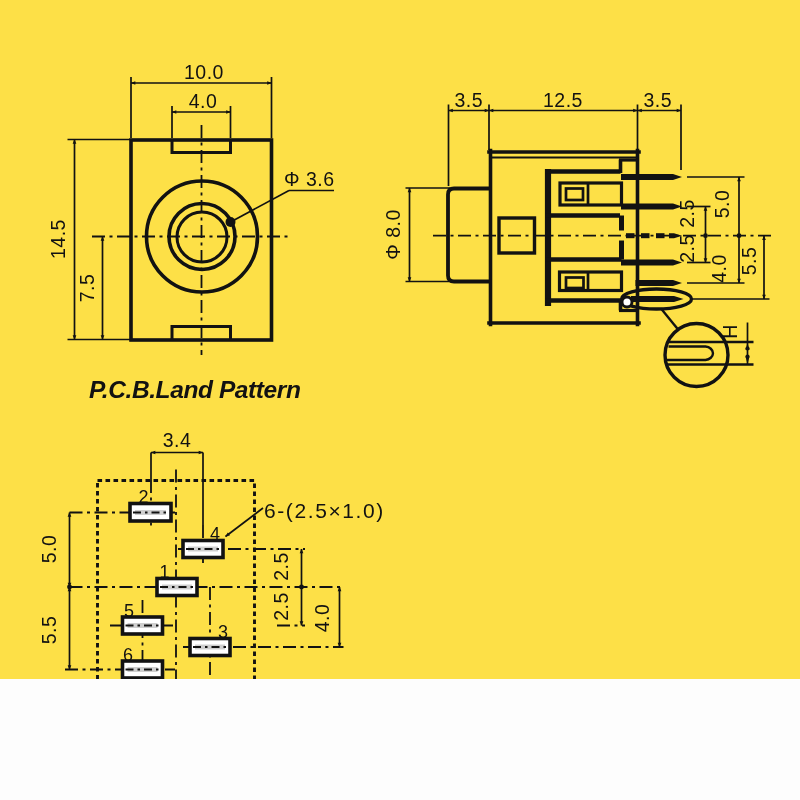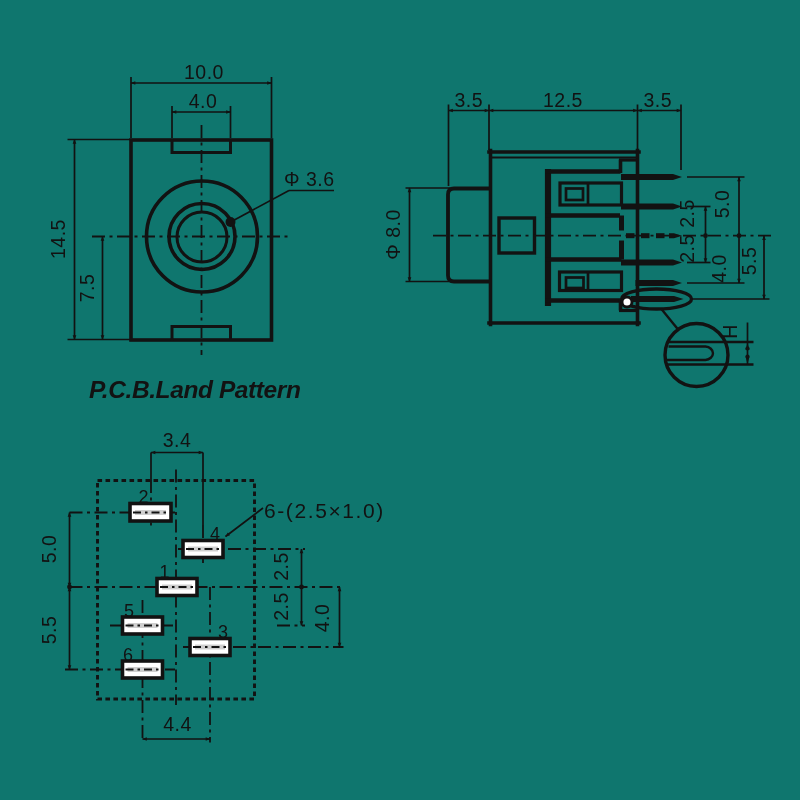--- a/index.html
+++ b/index.html
@@ -1,16 +1,16 @@
 <!DOCTYPE html>
 <html><head>
 <meta charset="utf-8">
 <style>
   html,body{margin:0;padding:0;background:#fdfdfd;}
-  .page{width:800px;height:800px;position:relative;background:#0f766e;overflow:hidden;}
+  .page{width:800px;height:679px;position:relative;background:#fde047;overflow:hidden;}
   svg{display:block;filter:blur(0.3px) contrast(1.04);}
   .thick{stroke:#161616;stroke-width:3.6;fill:none;stroke-linecap:square;}
   .med{stroke:#161616;stroke-width:3;fill:none;stroke-linecap:square;}
   .thin{stroke:#161616;stroke-width:1.7;fill:none;stroke-linecap:butt;}
   .cl{stroke:#161616;stroke-width:1.8;fill:none;stroke-dasharray:13 4.5 3 4.5;}
   .dashrect{stroke:#161616;stroke-width:2.9;fill:none;stroke-dasharray:4.6 3.4;}
   .ink{fill:#161616;}
   text{font-family:"Liberation Sans","DejaVu Sans",sans-serif;fill:#161616;}
   .dim{font-size:19.5px;font-weight:500;letter-spacing:0.5px;}
   .padnum{font-size:18px;font-weight:500;}

